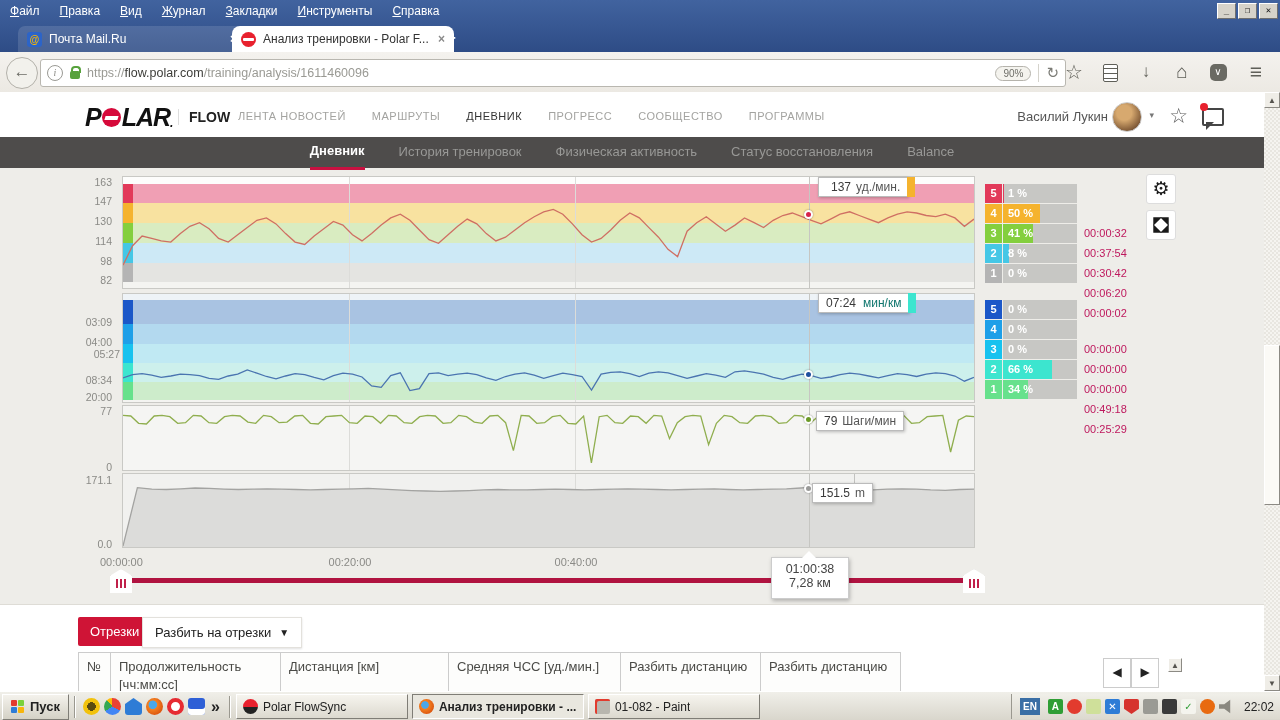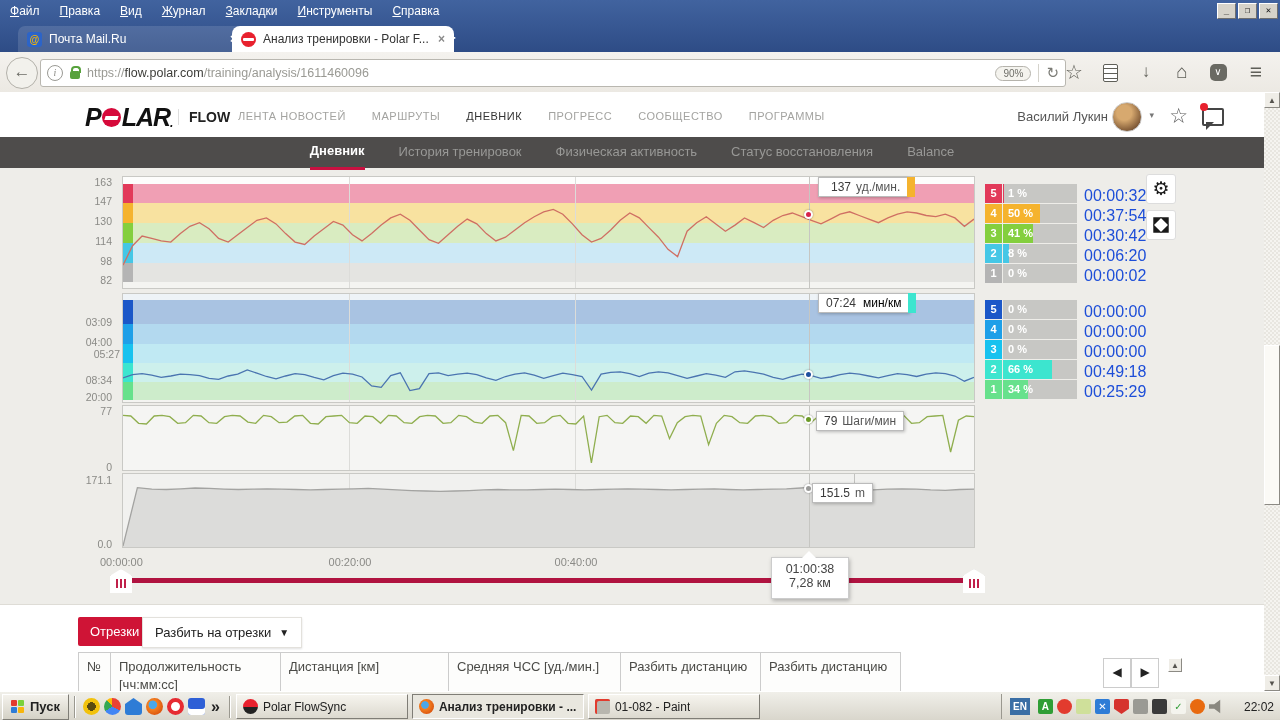--- a/index.html
+++ b/index.html
@@ -68,21 +68,21 @@
   .ylab{position:absolute;width:112px;text-align:right;font-size:10.5px;color:#8a8a86;}
   .dot{width:9px;height:9px;border-radius:50%;border:2px solid #fff;box-shadow:0 0 2px rgba(0,0,0,.4);box-sizing:border-box;}
   .tip{background:#fff;border:1px solid #bbb;box-shadow:1px 1px 3px rgba(0,0,0,.25);font-size:12px;color:#3a3a3a;display:flex;align-items:center;padding:2px 7px;gap:5px;white-space:nowrap;}
   .tiptag{position:absolute;right:-8px;top:-1px;bottom:-1px;width:8px;}
   
   .zrow{position:absolute;left:985px;display:flex;height:19px;align-items:stretch;}
   .znum{width:17px;background:#999;color:#fff;font-size:11px;font-weight:bold;text-align:center;line-height:19px;}
   .zbarwrap{width:74px;background:#c7c7c4;position:relative;margin-left:1px;}
   .zfill{position:absolute;left:0;top:0;bottom:0;}
   .zpct{position:absolute;left:5px;top:0;color:#fff;font-size:11px;font-weight:bold;line-height:19px;}
-  .ztime{position:absolute;left:1084px;font-size:16px;color:#1d4ed8;}
+  .ztime{position:absolute;left:1084px;font-size:11px;color:#be185d;margin-top:40px;}
   .toolbtn{left:1146px;width:28px;height:28px;background:#fff;border:1px solid #ddd;border-radius:3px;text-align:center;}
   
   .xtick{position:absolute;top:556px;font-size:11px;color:#8a8a86;}
   #slidertrack{left:122px;top:578px;width:853px;height:5px;background:#b01340;}
   .handle{top:569px;width:22px;height:24px;background:#fff;box-shadow:0 1px 3px rgba(0,0,0,.35);clip-path:polygon(0 28%,50% 0,100% 28%,100% 100%,0 100%);display:flex;justify-content:center;align-items:flex-end;gap:2px;padding-bottom:5px;box-sizing:border-box;}
   .handle i{width:2px;height:9px;background:#c0204a;}
   #slidertip{left:771px;top:557px;width:76px;height:40px;background:#fff;border:1px solid #ccc;box-shadow:1px 2px 4px rgba(0,0,0,.25);text-align:center;font-size:12.5px;color:#444;}
   #slidertip:before{content:"";position:absolute;left:30px;top:-7px;border:7px solid transparent;border-bottom-color:#fff;border-top-width:0;}
   
   #lapspanel{left:0;top:604px;width:1264px;height:87px;background:#fff;border-top:1px solid #dedcd6;}
@@ -101,21 +101,21 @@
   .flag{width:14px;height:14px;display:grid;grid-template-columns:6px 6px;grid-template-rows:6px 6px;gap:1px;}
   .flag i{border-radius:1px;}
   .qlicon{width:17px;height:17px;border-radius:3px;margin:0 2px;flex:0 0 auto;}
   .tbsep{width:1px;height:22px;background:#9a988f;margin:0 5px;border-right:1px solid #fff;}
   .taskbtn{height:23px;width:158px;background:linear-gradient(#f6f4ee,#dcd9cf);border:1px solid;border-color:#fff #7f7d76 #7f7d76 #fff;display:flex;align-items:center;gap:5px;padding:0 6px;font-size:12px;color:#222;margin-right:4px;}
   .taskbtn.active{border-color:#7f7d76 #fff #fff #7f7d76;background:#e9e7df;font-weight:bold;}
   .taskbtn span{white-space:nowrap;overflow:hidden;text-overflow:ellipsis;}
   #tray{margin-left:auto;display:flex;align-items:center;gap:4px;padding-right:6px;border-left:1px solid #9a988f;height:25px;background:linear-gradient(#f0efe9,#dcd9cf);padding-left:8px;}
   .trayico{width:15px;height:15px;border-radius:2px;flex:0 0 auto;font-size:10px;line-height:15px;text-align:center;color:#fff;font-weight:bold;}
   #langbox{width:20px;height:17px;background:#3a6ea5;color:#fff;font-size:10px;font-weight:bold;text-align:center;line-height:17px;margin-right:4px;}
-  #clock{font-size:12px;color:#222;margin-left:16px;}
+  #clock{font-size:12px;color:#222;margin-left:6px;}
 </style>
 </head>
 <body>
 
 <div id="stage">
 
   <div id="topchrome" class="abs">
     <div id="menubar" class="abs">
         <span class="menu-item"><u>Ф</u>айл</span>
         <span class="menu-item"><u>П</u>равка</span>
@@ -465,21 +465,21 @@
     <div class="abs ylab" style="top: 474px; left: 0px;">171.1</div>
     <div class="abs ylab" style="top: 538px; left: 0px;">0.0</div>
     <div class="abs dot" style="left: 804px; top: 483.831px; background: rgb(154, 154, 152);"></div>
     <div class="abs tip" style="left: 818px; top: 177px; padding-left: 12px;">
       <span>137</span>
       <span style="color: rgb(85, 85, 85);">уд./мин.</span>
       <i class="tiptag" style="background: rgb(245, 179, 46);"></i>
     </div>
     <div class="abs tip" style="left: 818px; top: 293px; gap: 7px;">
       <span>07:24</span>
-      <span style="color: #000000;">мин/км</span>
+      <span style="color: #0f766e;">мин/км</span>
       <i class="tiptag" style="background: rgb(60, 229, 207);"></i>
     </div>
     <div class="abs tip" style="left: 816px; top: 411px;">
       <span>79</span>
       <span style="color: rgb(85, 85, 85);">Шаги/мин</span>
     </div>
     <div class="abs tip" style="left: 812px; top: 483px;">
       <span>151.5</span>
       <span style="color: rgb(85, 85, 85);">m</span>
     </div>

